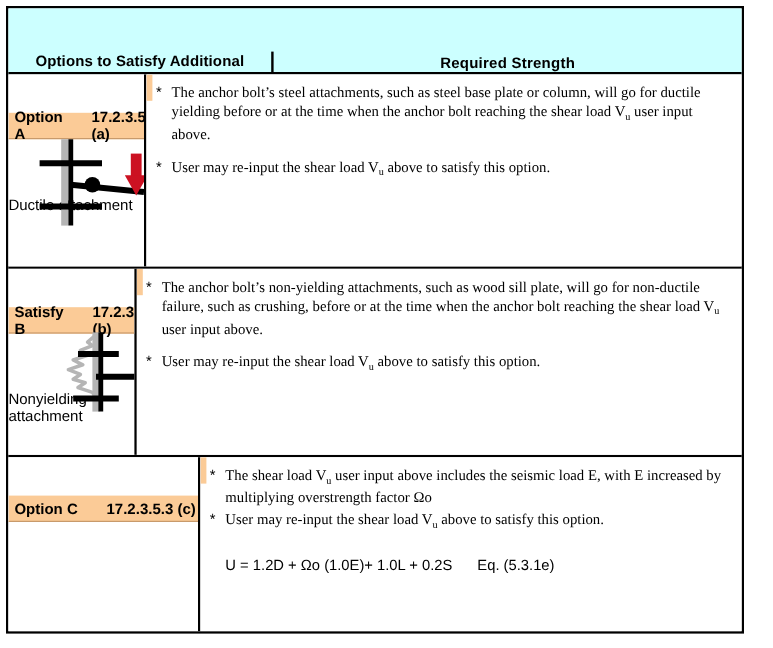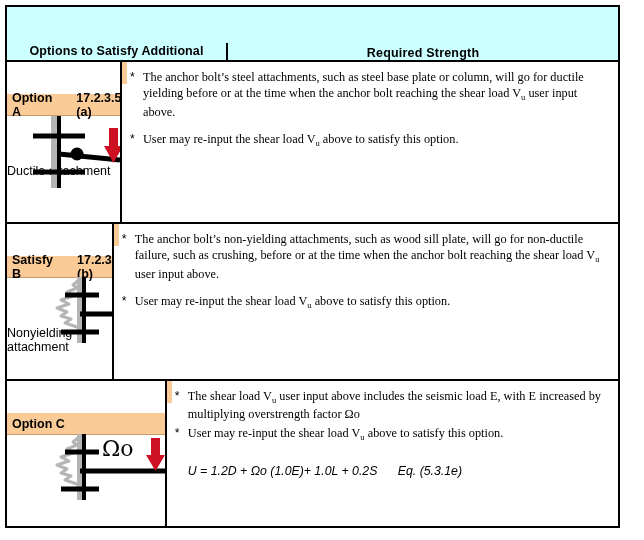--- a/index.html
+++ b/index.html
@@ -148,21 +148,20 @@
   sub {
     font-size: 8.5px;
     vertical-align: -3px;
   }
 
   .eqblock {
     margin-top: 20px;
     padding-left: 13px;
     font-size: 12.3px;
     line-height: 1.38;
-    font-style: italic;
   }
   .eqline { display: flex; }
   .eqline .lhs { width: 210px; flex: 0 0 210px; }
   .eqline .rhs { flex: 1 1 auto; }
 
   
   .fig { position: absolute; }
   .fig svg { display: block; }
 
   .omega {
@@ -277,37 +276,23 @@
           <span class="star">*</span>
           <span class="btext"><span>User may re-input the shear load V</span><sub>u</sub><span> above to satisfy this option.</span></span>
         </div>
       </div>
     </div>
 
     <div class="opt-row last" style="flex:1 1 auto;">
       <div class="cell-left">
         <div class="opt-band">
           <span>Option C</span>
-        </div>
-
-        <div class="fig" style="left:40px; top:47px;">
-          <svg width="130" height="80" viewBox="0 0 130 80" aria-hidden="true">
-            <rect x="30" y="6" width="6" height="66" fill="#b5b5b5"></rect>
-            <line x1="37" y1="6" x2="37" y2="72" stroke="#000" stroke-width="4"></line>
-            <polyline points="33,8 26,14 30,17 20,21 26,25 14,29 22,33 10,37 20,41 14,45 24,48 18,52 30,56 33,60" fill="none" stroke="#b5b5b5" stroke-width="3" stroke-linejoin="round"></polyline>
-            <line x1="18" y1="24" x2="52" y2="24" stroke="#000" stroke-width="5"></line>
-            <line x1="14" y1="61" x2="52" y2="61" stroke="#000" stroke-width="5"></line>
-            <line x1="33" y1="43" x2="122" y2="43" stroke="#000" stroke-width="5"></line>
-            <g fill="#cc1122">
-              <rect x="104" y="10" width="9" height="19"></rect>
-              <polygon points="99,27 118,27 108.5,43"></polygon>
-            </g>
-          </svg>
-          <div class="omega" style="left:55px; top:10px;">Ωo</div>
-        </div>
+          <span class="code">17.2.3.5.3 (c)</span>
+        </div>
+
       </div>
 
       <div class="cell-right">
         <div class="orange-sliver"></div>
         <div class="bullet tight">
           <span class="star">*</span>
           <span class="btext"><span>The shear load V</span><sub>u</sub><span> user input above includes the seismic load E, with E increased by multiplying overstrength factor Ωo</span></span>
         </div>
         <div class="bullet">
           <span class="star">*</span>

